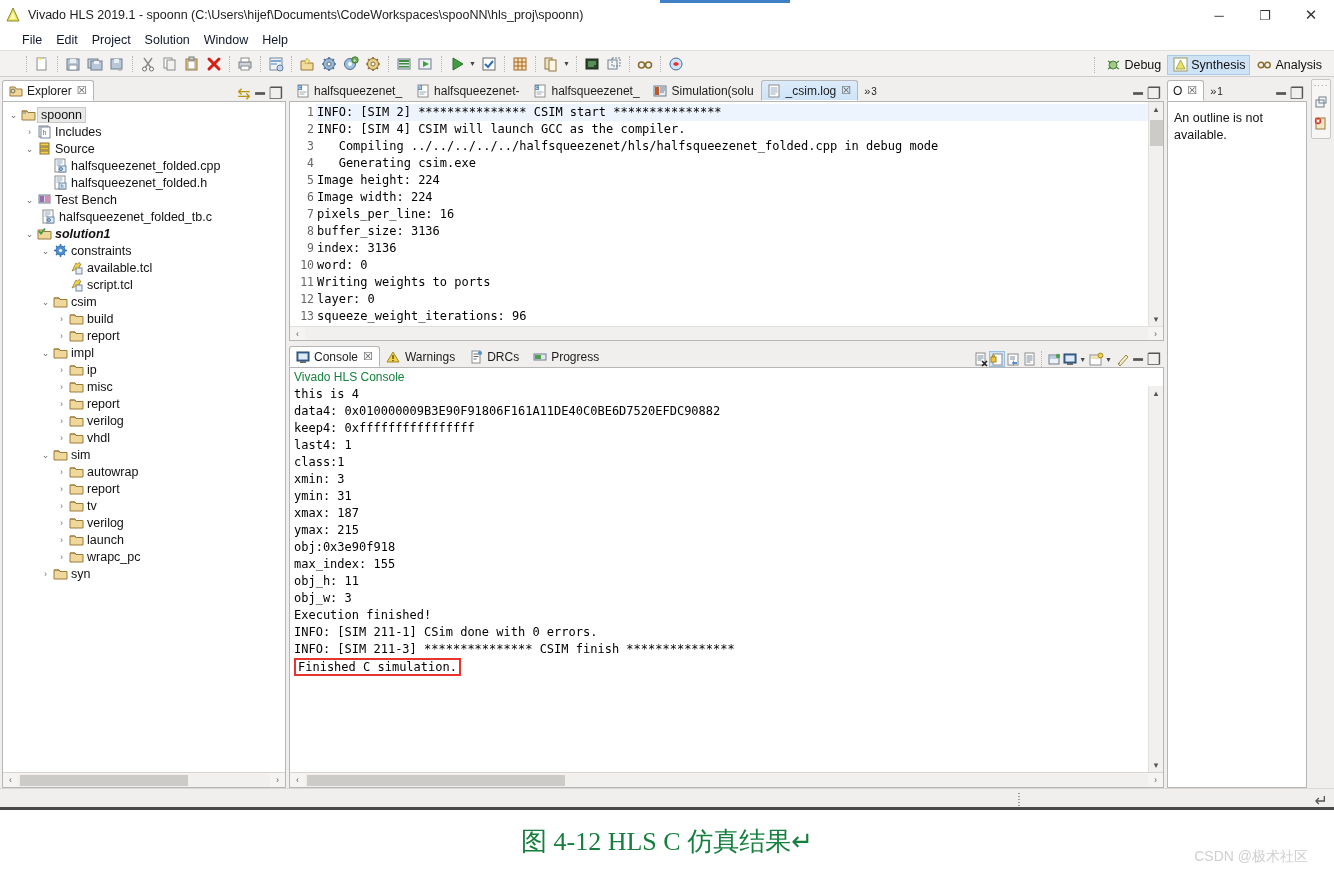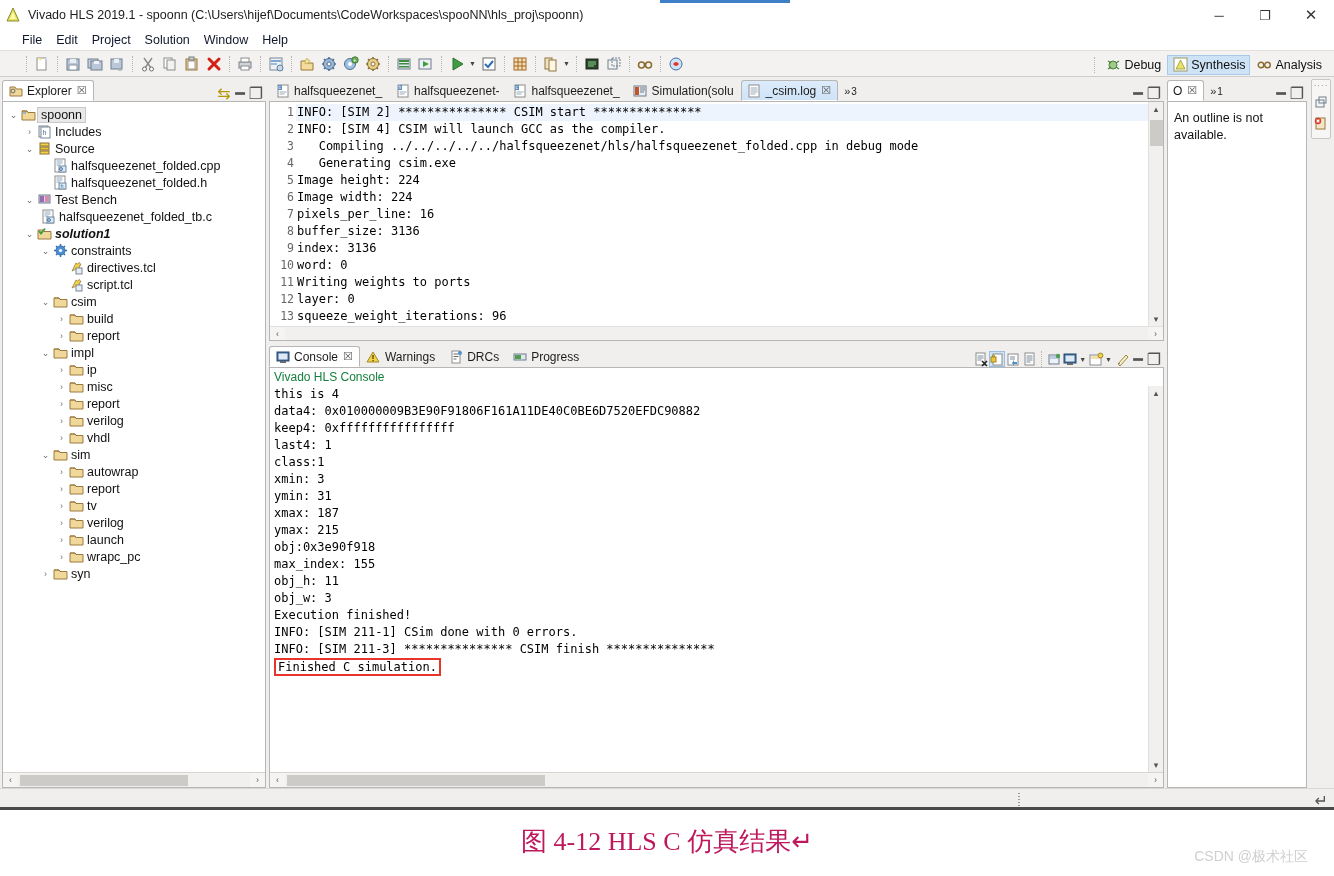--- a/index.html
+++ b/index.html
@@ -60,21 +60,21 @@
      border-radius: 3px 3px 0 0; }
   .vtab.sel-blue { background: linear-gradient(#dcecfb, #cfe3f7); }
   .vtab .ti { width: 15px; height: 15px; margin-right: 4px; display:flex;align-items:center;justify-content:center; }
   .vtab .cx { margin-left: 5px; color: #5a5a5a; font-size: 11px; }
   .tabspace { flex: 1; }
   .tabbtns { display: flex; align-items: center; padding-right: 2px; }
   .tabbtn { width: 16px; height: 16px; display:flex;align-items:center;justify-content:center; color:#555; }
   .viewbody { flex: 1; background: #ffffff; border: 1px solid #b6b6b6; min-height:0;
               display:flex; flex-direction:column; overflow:hidden; }
   
-  .explorer { width: 264px; margin-right: 3px; }
+  .explorer { width: 284px; margin-right: 3px; }
   .tree { flex: 1; overflow: hidden; padding: 4px 0 0 0; font-size: 12.5px; color: #111; }
   .trow { display: flex; align-items: center; height: 17px; white-space: nowrap; }
   .twist { width: 13px; text-align: center; font-size: 9px; color: #6d6d6d; flex:none; }
   .tico { width: 17px; flex:none; display:flex; align-items:center; justify-content:center; }
   .tlabel { padding-left: 2px; }
   .tlabel.sel { background: #e8e8e8; border: 1px solid #c8c8c8; padding: 0 3px; line-height:14px;}
   .tlabel.bolditalic { font-weight: bold; font-style: italic; }
   .hscroll { height: 15px; background: #f5f4f3; border-top: 1px solid #d6d4d1;
              display: flex; align-items: center; flex: none; }
   .hs-arrow { width: 15px; text-align:center; font-size: 9px; color:#555; }
@@ -118,21 +118,21 @@
   .statusbar { height: 22px; background: #f0efee; border-top: 1px solid #d9d7d4;
                display:flex; align-items:center; position: relative; flex:none; }
   .grip { position:absolute; left: 1018px; top: 4px; width:2px; height: 14px;
           background: repeating-linear-gradient(#9a9a9a 0 1px, transparent 1px 3px); }
   .retarrow { position: absolute; right: 6px; top: 2px; font-size: 16px; color: #555; }
   .bottombar { position:absolute; left:0; bottom:0; width:100%; height:3px; background:#4a4a4a; }
   
   .caption { position: absolute; left: 0; top: 810px; width: 1334px; height: 66px;
              background: #ffffff; }
   .caption-text { position: absolute; width: 100%; top: 14px; text-align: center;
-                  font-family: "Liberation Serif", serif; font-size: 26px; color: #be185d; }
+                  font-family: "Liberation Serif", serif; font-size: 26px; color: #15803d; }
   .watermark { position: absolute; right: 26px; bottom: 10px; font-size: 14px; color: #cfcfcf; }
 </style>
 </head>
 <body>
 
 <div class="app">
 
   <div class="titlebar">
     <div class="blue-strip"></div>
     <div class="tb-icon">
@@ -497,21 +497,21 @@
               <span class="tlabel">constraints</span>
             </div>
             <div class="trow" style="padding-left: 52px;">
               <span class="twist"></span>
               <span class="tico">
                 <svg width="15" height="15" viewBox="0 0 15 15">
                   <path d="M3 11 l4 -8 l1.5 1 l2 -1.5 l1.5 2.5 l-2 1 l1 1.5z" fill="#f3d24a" stroke="#8a7033" stroke-width=".7"></path>
                   <rect x="7" y="8" width="6" height="6" fill="#e8eef5" stroke="#7a8796"></rect>
                 </svg>
               </span>
-              <span class="tlabel">directives.tcl</span>
+              <span class="tlabel">available.tcl</span>
             </div>
             <div class="trow" style="padding-left: 52px;">
               <span class="twist"></span>
               <span class="tico">
                 <svg width="15" height="15" viewBox="0 0 15 15">
                   <path d="M3 11 l4 -8 l1.5 1 l2 -1.5 l1.5 2.5 l-2 1 l1 1.5z" fill="#f3d24a" stroke="#8a7033" stroke-width=".7"></path>
                   <rect x="7" y="8" width="6" height="6" fill="#e8eef5" stroke="#7a8796"></rect>
                 </svg>
               </span>
               <span class="tlabel">script.tcl</span>

